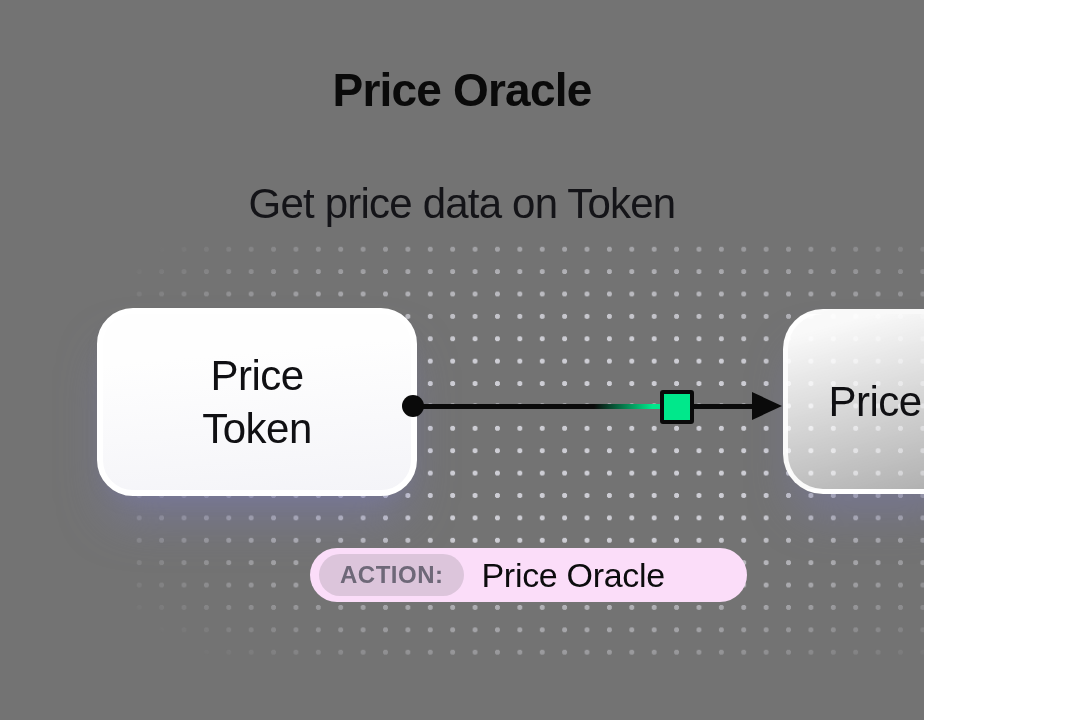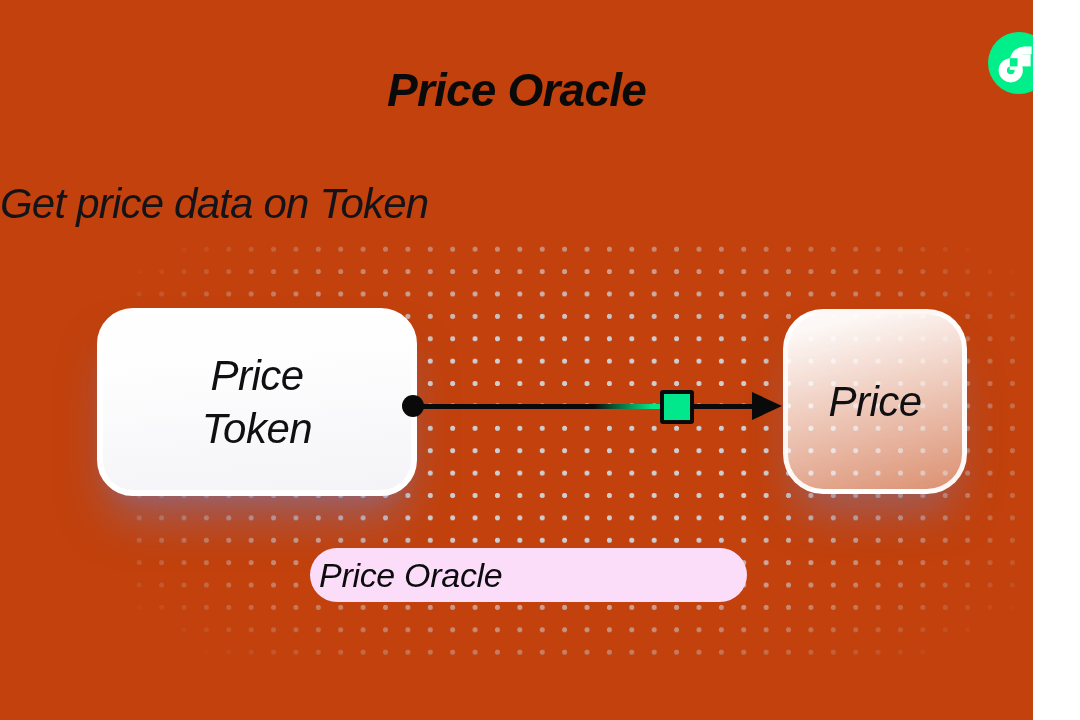--- a/index.html
+++ b/index.html
@@ -1,36 +1,35 @@
 <!DOCTYPE html>
 <html><head>
 <meta charset="utf-8">
 <style>
   html,body{margin:0;padding:0;}
   .screen{
-    position:relative;width:1033px;height:720px;overflow:hidden;
-    background:#c2410c;
+    position:relative;width:924px;height:720px;overflow:hidden;
+    background:#737373;
     font-family:"Liberation Sans", sans-serif;
-    font-style:italic;
   }
   
   .dot-grid{
     position:absolute;left:128px;top:238px;width:892px;height:430px;
     background-image:radial-gradient(circle,#cdcdd4 2.2px,rgba(0,0,0,0) 2.9px);
     background-size:22.4px 22.4px;
     -webkit-mask-image:radial-gradient(ellipse 62% 68% at 50% 47%, #000 38%, rgba(0,0,0,0.45) 72%, transparent 100%);
     mask-image:radial-gradient(ellipse 62% 68% at 50% 47%, #000 38%, rgba(0,0,0,0.45) 72%, transparent 100%);
     z-index:0;
   }
   .page-title{
     position:absolute;top:63px;left:0;right:0;text-align:center;
     font-size:46px;font-weight:800;letter-spacing:-0.8px;color:#0a0a0a;z-index:2;
   }
   .page-subtitle{
-    position:absolute;top:180px;left:0;right:0;text-align:left;
+    position:absolute;top:180px;left:0;right:0;text-align:center;
     font-size:42px;font-weight:400;letter-spacing:-0.8px;color:#141418;z-index:2;
   }
   .logo{position:absolute;left:988px;top:32px;width:62px;height:62px;z-index:2;}
   
   .node{
     position:absolute;display:flex;align-items:center;justify-content:center;
     text-align:center;color:#101013;z-index:2;box-sizing:border-box;
   }
   .node-source{
     left:97px;top:308px;width:320px;height:188px;border-radius:36px;
@@ -98,16 +97,17 @@
   <div class="conn-line"></div>
   <div class="conn-line-green"></div>
   <div class="conn-marker"></div>
   <div class="conn-arrow"></div>
 
   <div class="node node-target">
     <div>Price</div>
   </div>
 
   <div class="action-badge">
+    <div class="action-prefix">ACTION:</div>
     <div class="action-value">Price Oracle</div>
   </div>
 
 </div>
 
 </body></html>

